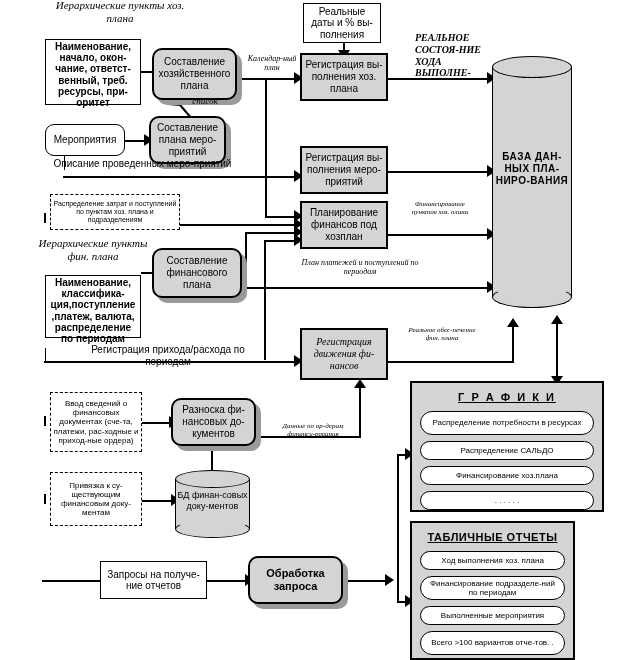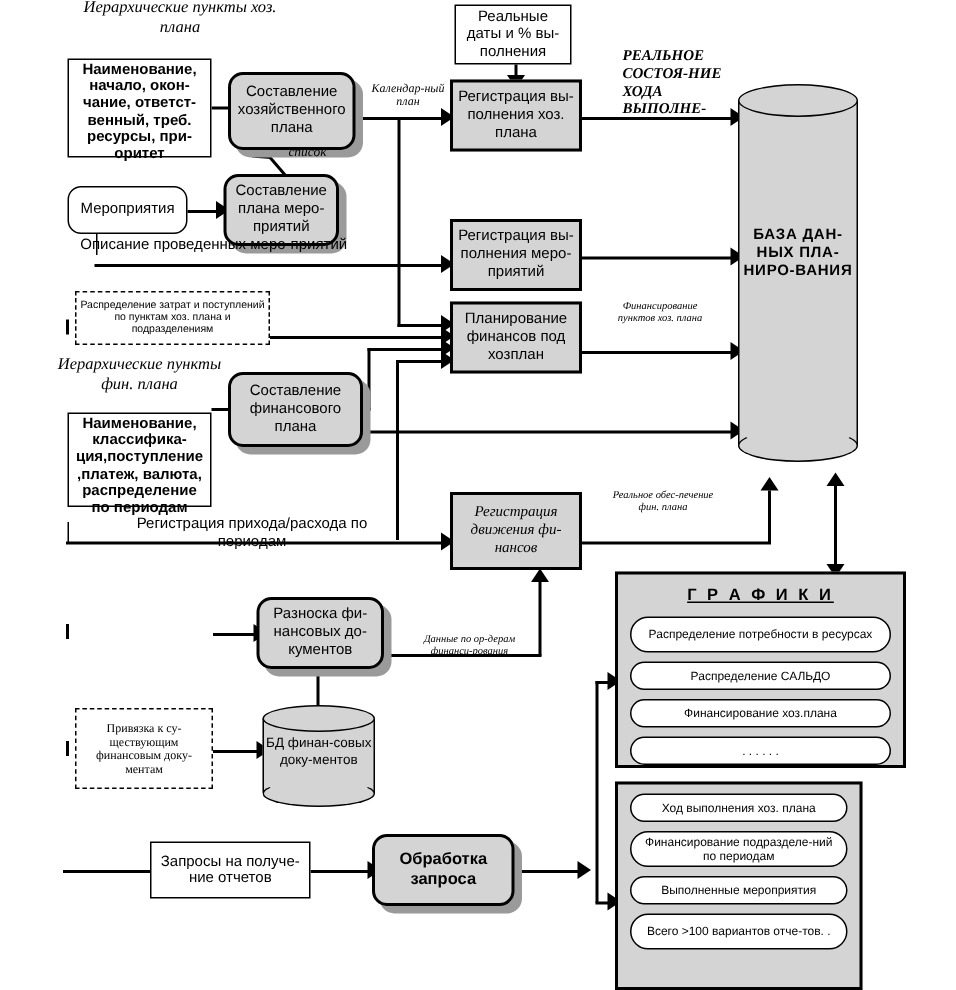--- a/index.html
+++ b/index.html
@@ -256,22 +256,23 @@
 
   <div class="node proc-rnd" style="left:171px; top:398px; width:85px; height:48px; font-size:10px;">Разноска фи-нансовых до-кументов</div>
 
   <div class="node proc-rnd" style="left:248px; top:556px; width:95px; height:48px; font-size:11px; font-weight:bold;">Обработка запроса</div>
 
   <div class="node" style="left:45px; top:237px; width:96px; height:95px;">
     <div class="flowlabel italic serif" style="left:-10px; top:0px; width:116px; font-size:11px; text-align:center;">Иерархические пункты фин. плана</div>
     <div class="rect" style="position:absolute; left:0; top:38px; width:96px; height:63px; font-size:10px; font-weight:bold; align-items:flex-start; padding-top:1px;">Наименование, классифика-ция,поступление ,платеж, валюта, распределение по периодам</div>
   </div>
 
-
-  <div class="node dashed" style="left:50px; top:472px; width:92px; height:54px; font-size:8px;font-family:Liberation Serif, serif;">Привязка к су-ществующим финансовым доку-ментам</div>
+  <div class="node dashed" style="left:50px; top:392px; width:92px; height:60px; font-size:8px;">Ввод сведений о финансовых документах (сче-та, платежи, рас-ходные и приход-ные ордера)</div>
+
+  <div class="node dashed" style="left:50px; top:472px; width:92px; height:54px; font-size:8px;">Привязка к су-ществующим финансовым доку-ментам</div>
 
   <div class="node rect" style="left:100px; top:561px; width:107px; height:38px; font-size:10px;">Запросы на получе-ние отчетов</div>
 
   <div class="node dashed" style="left:50px; top:194px; width:130px; height:36px; font-size:7px;">Распределение затрат и поступлений по пунктам хоз. плана и подразделениям</div>
 
   <div class="cyl" style="left:492px; top:56px; width:80px; height:252px;">
     <div class="body" style="top:11px; height:230px;"></div>
     <div class="cap" style="top:0; height:22px;"></div>
     <div class="cap" style="top:230px; height:22px; border-top-color:transparent;"></div>
     <div class="label" style="top:95px; font-size:10px; font-weight:bold; letter-spacing:0.5px;">БАЗА ДАН-НЫХ ПЛА-НИРО-ВАНИЯ</div>
@@ -288,35 +289,37 @@
 
   <div class="flowlabel italic serif" style="left:242px; top:54px; width:60px; font-size:8px;">Календар-ный план</div>
 
   <div class="flowlabel italic serif bold" style="left:415px; top:32px; width:80px; font-size:10px; text-align:left;">РЕАЛЬНОЕ СОСТОЯ-НИЕ ХОДА ВЫПОЛНЕ-</div>
 
   <div class="flowlabel" style="left:50px; top:158px; width:185px; font-size:10px;">Описание проведенных меро-приятий</div>
 
 
   <div class="flowlabel italic serif" style="left:404px; top:200px; width:72px; font-size:7px;">Финансирование пунктов хоз. плана</div>
 
+  <div class="flowlabel italic serif" style="left:300px; top:258px; width:120px; font-size:8px;">План платежей и поступлений по периодам</div>
 
   <div class="flowlabel" style="left:88px; top:344px; width:160px; font-size:10px;">Регистрация прихода/расхода по периодам</div>
 
   <div class="flowlabel italic serif" style="left:404px; top:326px; width:76px; font-size:7px;">Реальное обес-печение фин. плана</div>
 
   <div class="flowlabel italic serif" style="left:272px; top:386px; width:82px; font-size:7px;margin-top:36px;">Данные по ор-дерам финанси-рования</div>
 
   <div class="node panel" style="left:410px; top:381px; width:194px; height:131px;">
     <div class="panel-title">Г Р А Ф И К И</div>
     <div class="pill" style="height:24px;">Распределение потребности в ресурсах</div>
     <div class="pill" style="height:19px;">Распределение САЛЬДО</div>
     <div class="pill" style="height:19px;">Финансирование хоз.плана</div>
     <div class="pill" style="height:19px;">. . . . . .</div>
   </div>
 
   <div class="node panel" style="left:410px; top:521px; width:165px; height:139px;">
+    <div class="panel-title" style="letter-spacing:0.5px;">ТАБЛИЧНЫЕ ОТЧЕТЫ</div>
     <div class="pill" style="height:19px;">Ход выполнения хоз. плана</div>
     <div class="pill" style="height:24px;">Финансирование подразделе-ний по периодам</div>
     <div class="pill" style="height:19px;">Выполненные мероприятия</div>
     <div class="pill" style="height:24px;">Всего &gt;100 вариантов отче-тов. .</div>
   </div>
 
 </div>
 
 </body></html>

